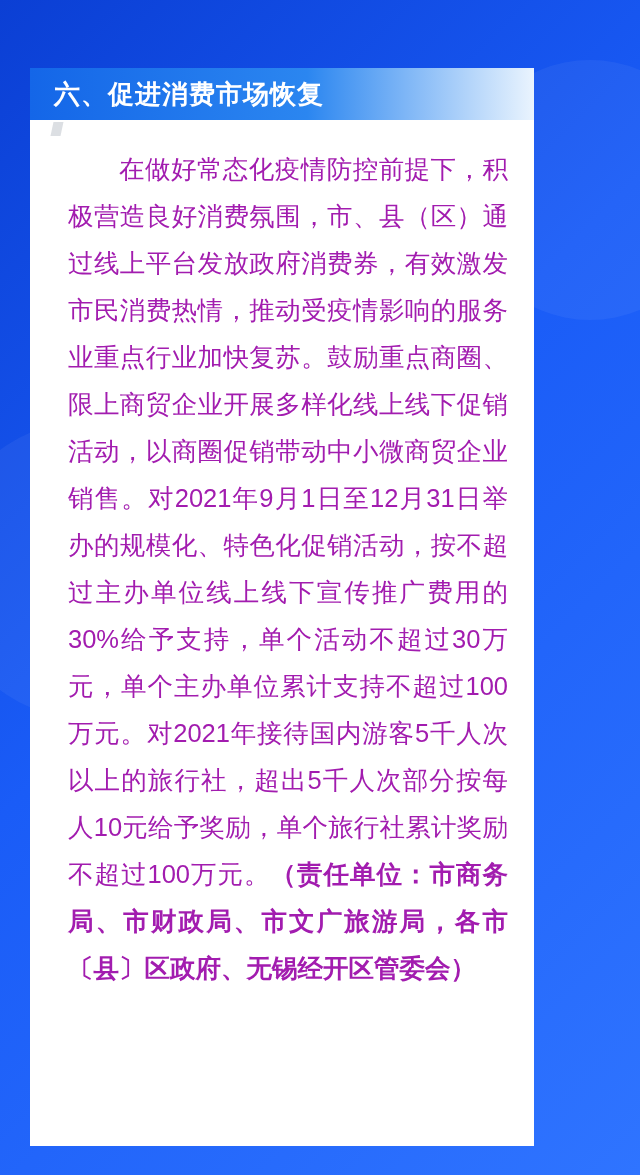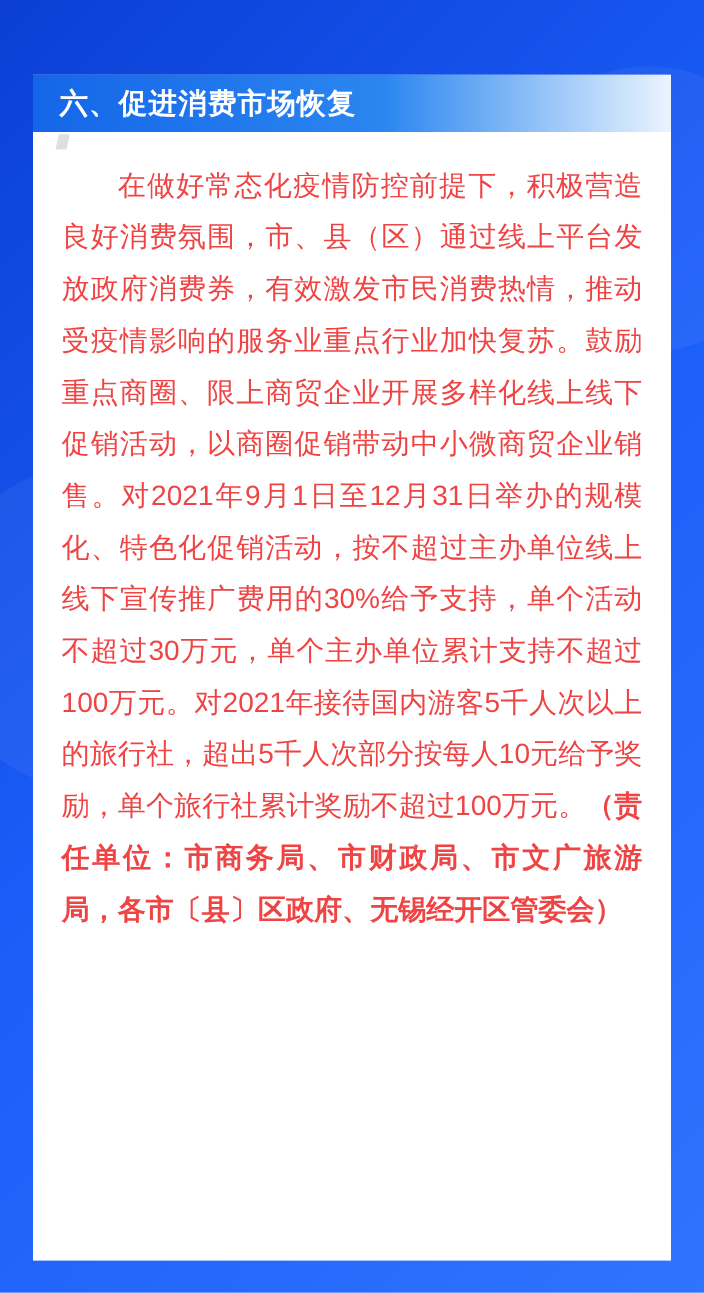--- a/index.html
+++ b/index.html
@@ -35,21 +35,21 @@
     top: 60px;
     width: 260px;
     height: 260px;
     border-radius: 50%;
     background: rgba(255,255,255,0.05);
   }
   .card {
     position: absolute;
     left: 30px;
     top: 68px;
-    width: 580px;
+    width: 504px;
     height: 1078px;
     background: #ffffff;
     box-sizing: border-box;
   }
   .header-bar {
     position: relative;
     height: 52px;
     width: 100%;
     background: linear-gradient(90deg, #1466e8 0%, #2b86f0 55%, #eaf4fe 100%);
     display: flex;
@@ -58,22 +58,22 @@
   .header-title {
     color: #ffffff;
     font-size: 26px;
     font-weight: bold;
     letter-spacing: 1px;
     padding-left: 24px;
     font-family: "Liberation Sans", sans-serif;
     white-space: nowrap;
   }
   .body-text {
-    padding: 26px 26px 0 26px;
-    color: #ef4444;
+    padding: 26px 26px 0 38px;
+    color: #a21caf;
     font-size: 25.5px;
     line-height: 47px;
     text-align: justify;
     text-justify: inter-ideograph;
     font-family: "Liberation Sans", sans-serif;
     text-indent: 2em;
   }
   .body-text .bold {
     font-weight: bold;
   }

